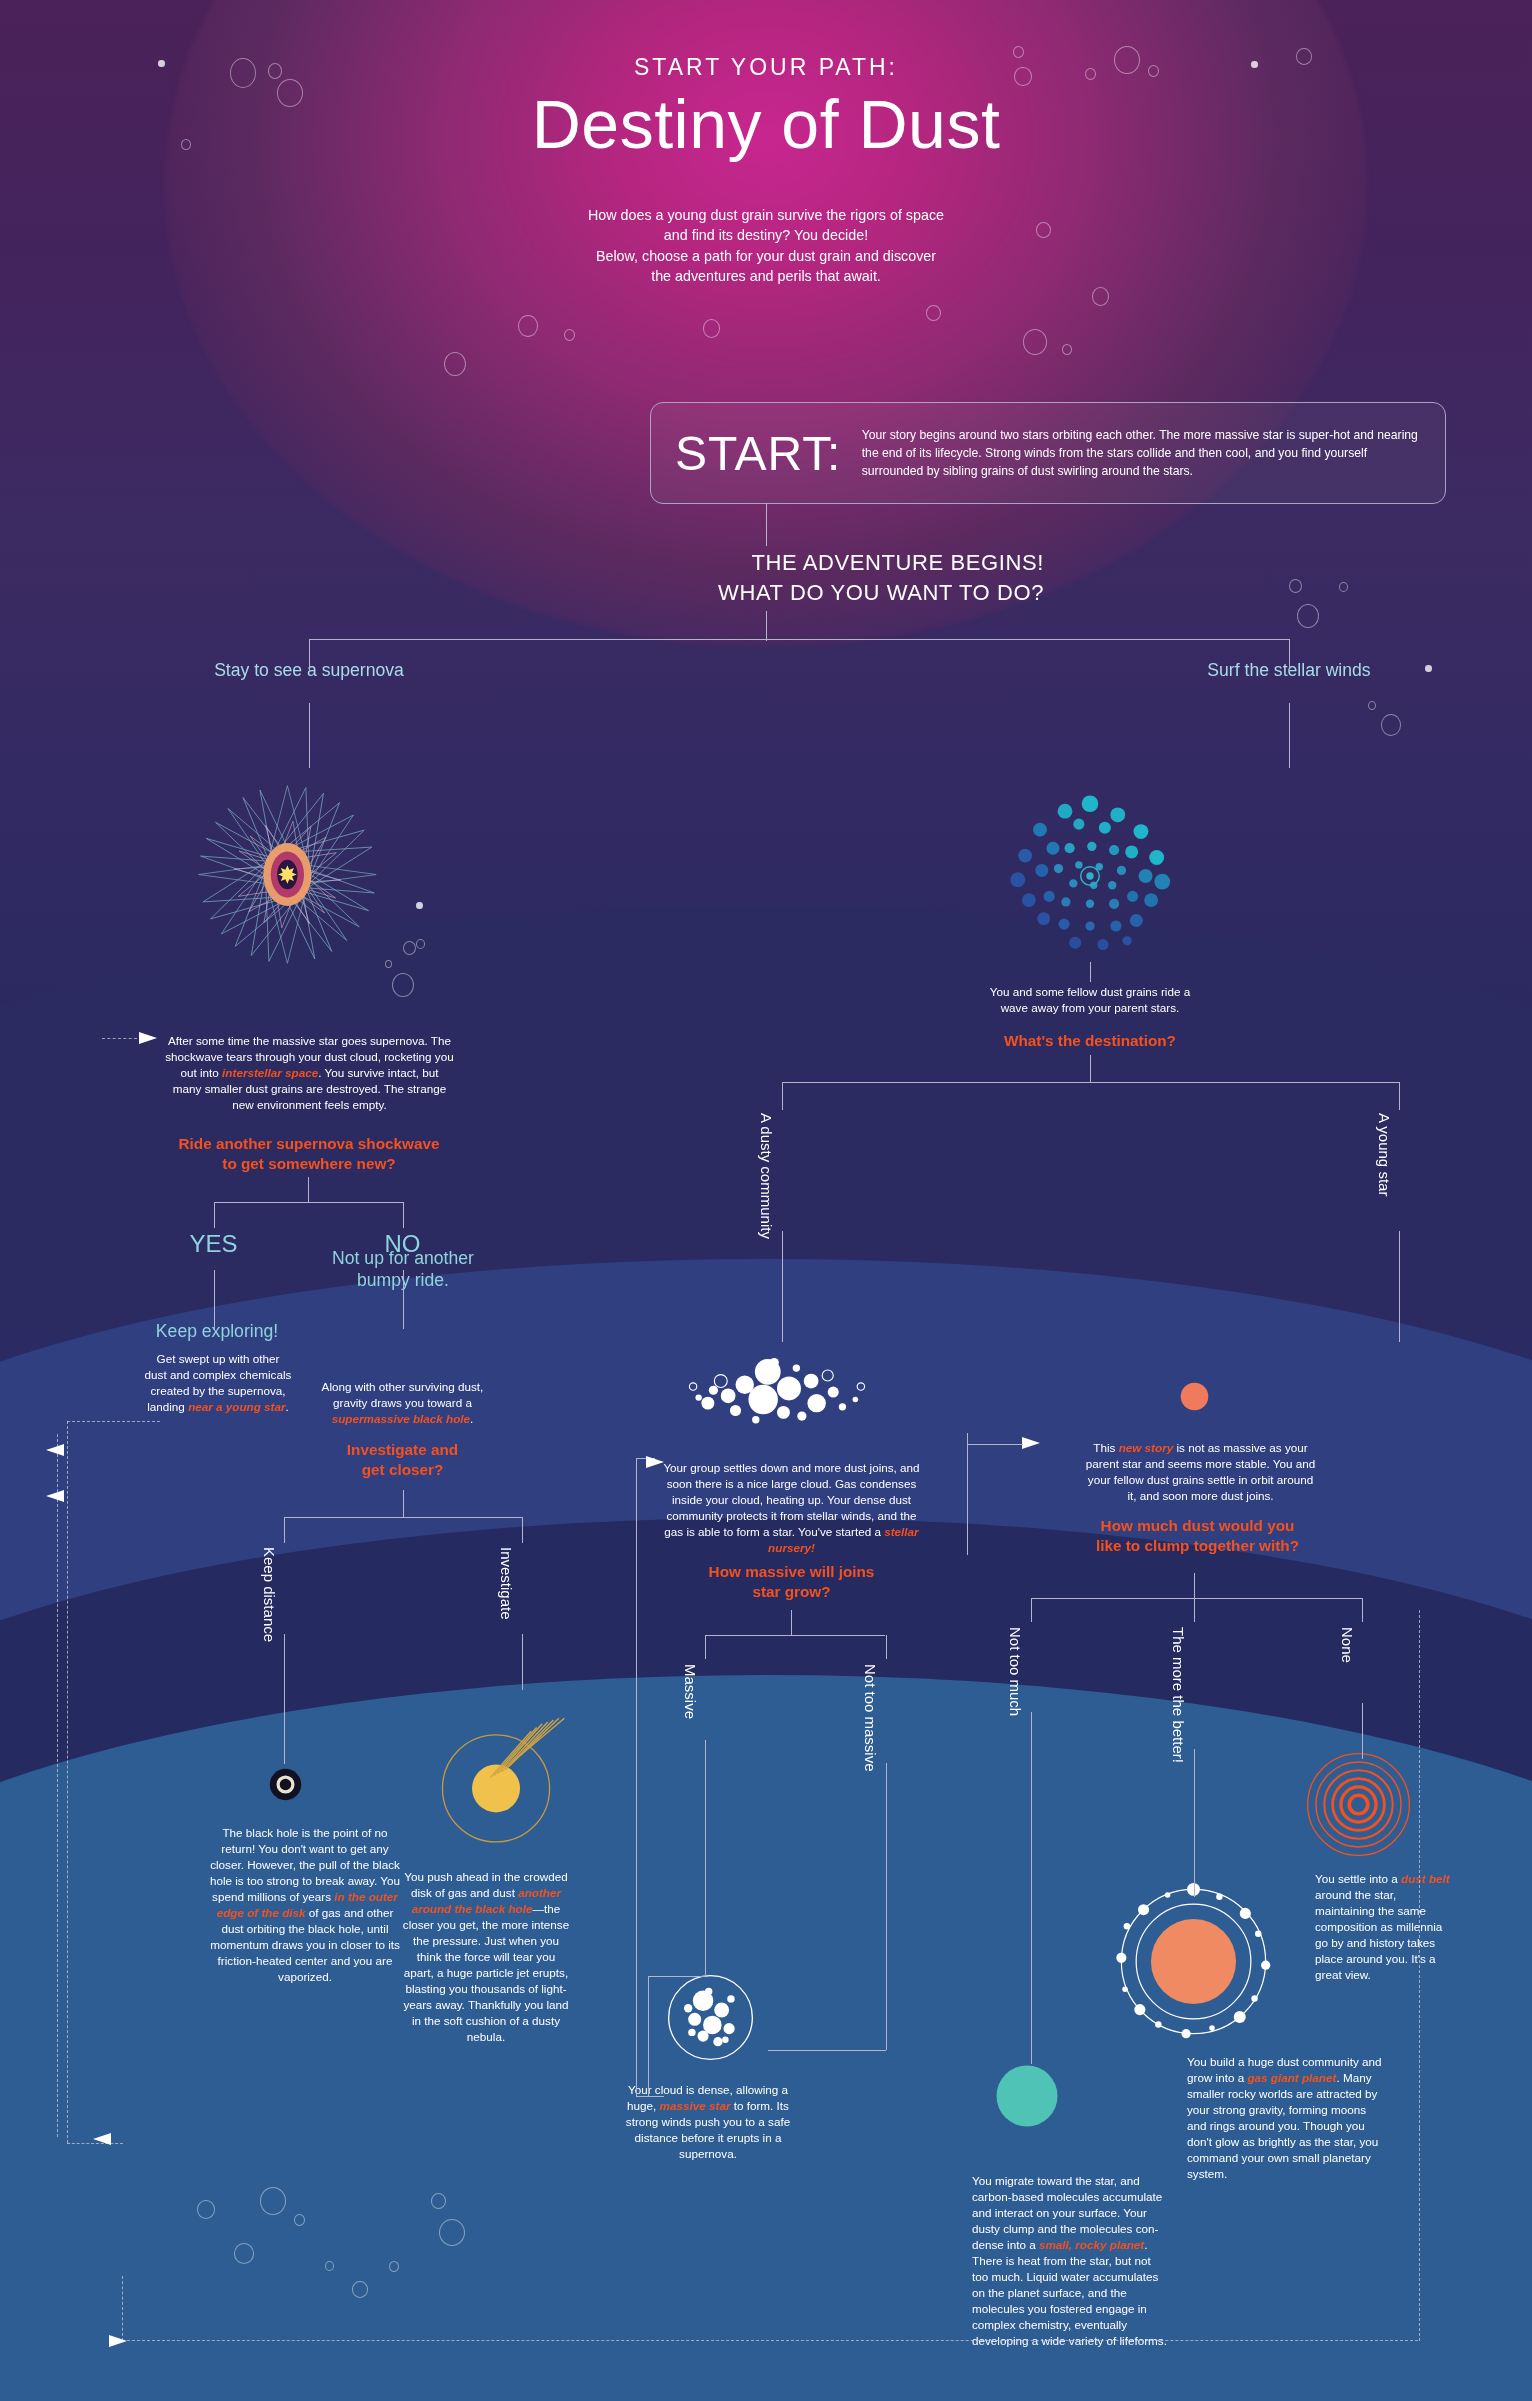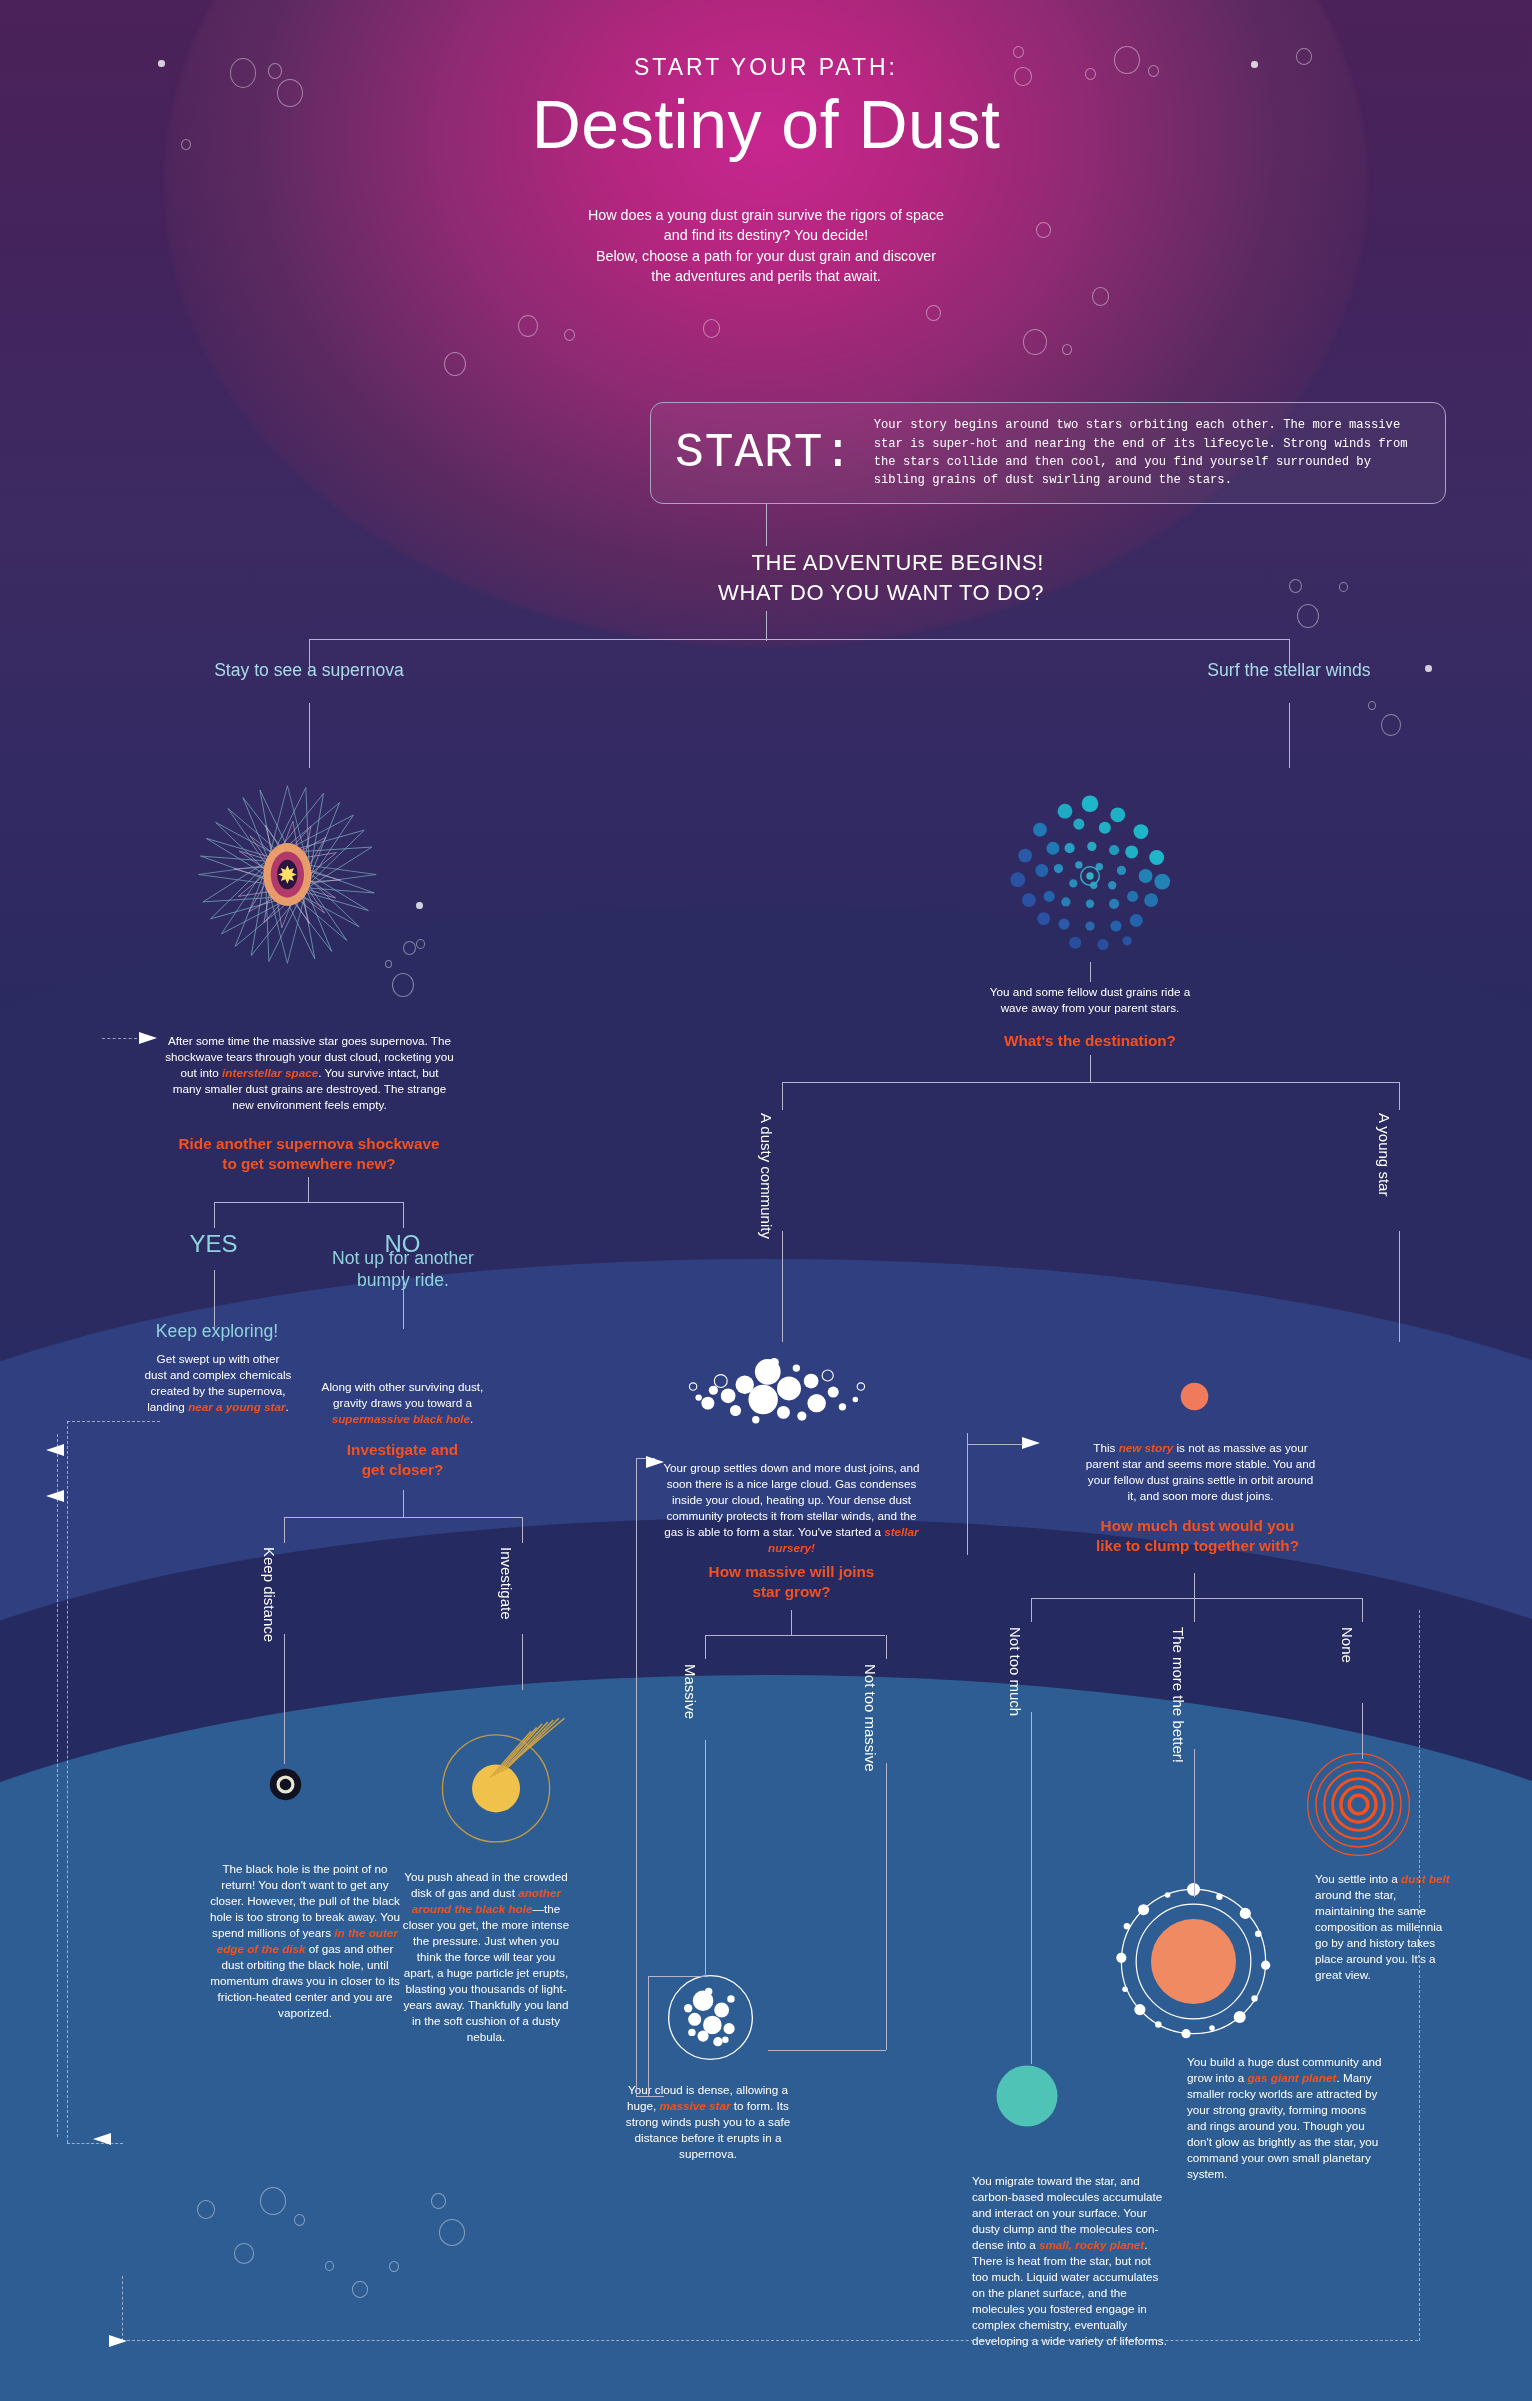--- a/index.html
+++ b/index.html
@@ -49,21 +49,21 @@
     position:absolute; left:50%; transform:translateX(-50%); top:205px;
     width:574px; text-align:center; color:#fff;
     font-size:14.3px; line-height:1.42;
   }
 
   
   .startbox {
     position:absolute; left:650px; top:402px; width:796px; height:102px;
     border:1.4px solid #a9a4c2; border-radius:13px;
     background:rgba(255,255,255,.045);
-    display:flex; align-items:center; padding:0 20.4px 0 24px; gap:20.4px;font-family:Liberation Mono, monospace;
+    display:flex; align-items:center; padding:0 20.4px 0 24px; gap:20.4px;
   }
   .startword { font-size:48px; color:#fff; font-weight:300; letter-spacing:0.9px; white-space:nowrap; }
   .starttext { font-size:12.2px; color:#fff; line-height:1.5; }
 
   .prompt-white {
     position:absolute; text-align:center; color:#fff; font-weight:300;
     font-size:22px; line-height:1.35; letter-spacing:0.6px;
   }
   .choice {
     position:absolute; text-align:center; color:#a8dbe8;
@@ -400,21 +400,21 @@
         <line x1="92" y1="64" x2="146" y2="12"></line>
       <line x1="88" y1="68" x2="140" y2="14"></line>
         <line x1="84" y1="70" x2="134" y2="16"></line>
       <line x1="80" y1="72" x2="128" y2="18"></line>
         <line x1="76" y1="74" x2="122" y2="22"></line>
       <line x1="72" y1="76" x2="116" y2="26"></line>
     </g>
   </svg>
 </div>
 
-<div class="body" style="left:205px;top:1825px;width:200px;margin-top:36px;">
+<div class="body" style="left:205px;top:1825px;width:200px;">
   The black hole is the point of no return! You don't want to get any closer. However, the pull of the black hole is too strong to break away. You spend millions of years <em class="hi">in the outer edge of the disk</em> of gas and other dust orbiting the black hole, until momentum draws you in closer to its friction-heated center and you are vaporized.
 </div>
 
 <div class="body" style="left:402px;top:1869px;width:168px;">
   You push ahead in the crowded disk of gas and dust <em class="hi">another around the black hole</em>—the closer you get, the more intense the pressure. Just when you think the force will tear you apart, a huge particle jet erupts, blasting you thousands of light-years away. Thankfully you land in the soft cushion of a dusty nebula.
 </div>
 
 <div class="illus" style="left:664px;top:1971px;width:93px;height:93px;">
   <svg width="93" height="93" viewBox="0 0 100 100">
     <circle cx="50" cy="50" r="45" fill="none" stroke="#fff" stroke-width="1.4"></circle>

